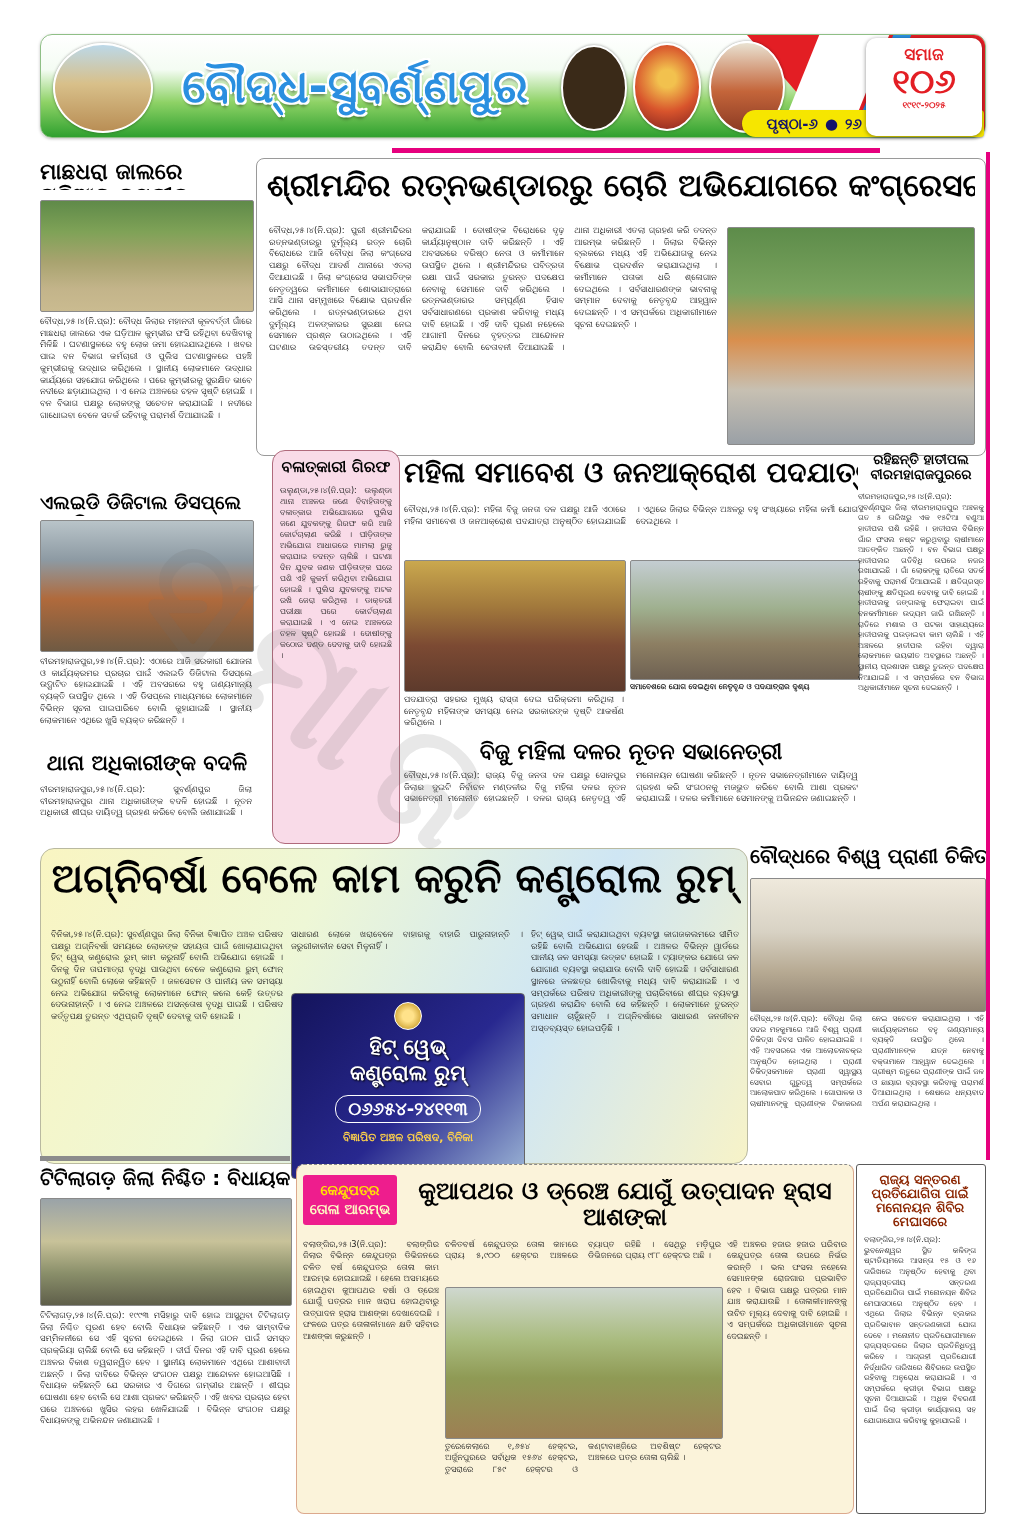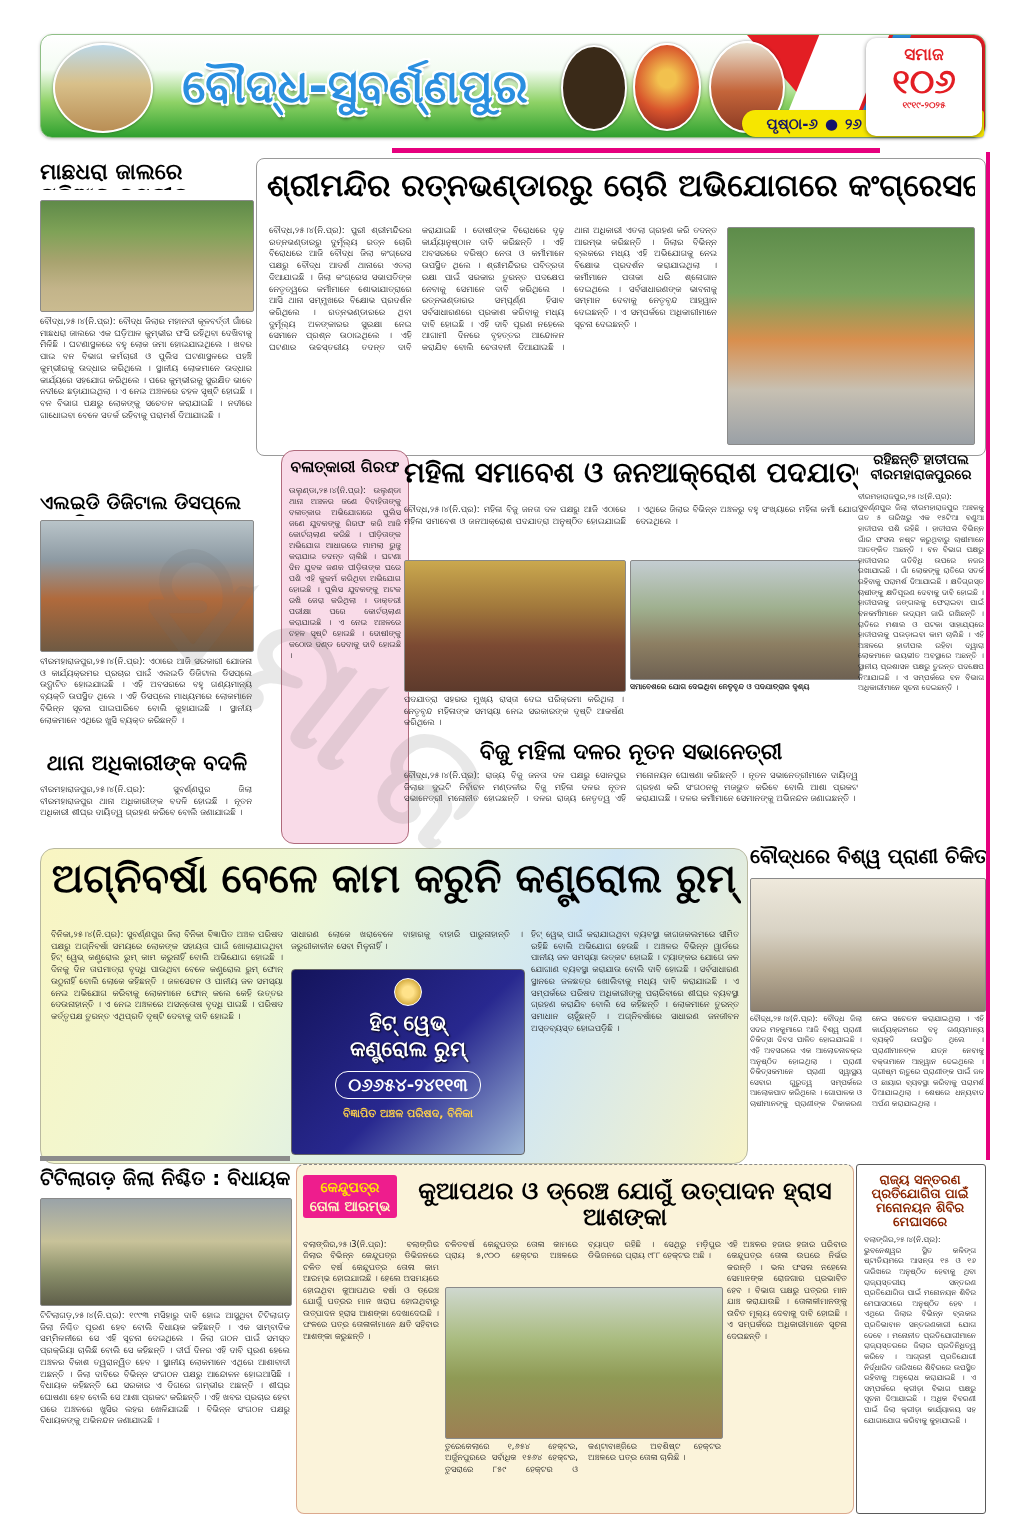--- a/index.html
+++ b/index.html
@@ -29,28 +29,28 @@
   .logo-span{font-size:9px;font-weight:bold;color:#e31e24;}
   .date-strip{left:742px;top:110px;width:242px;height:27px;background:#f6e600;border-radius:14px 4px 4px 14px;
           z-index:5;display:flex;align-items:center;justify-content:center;gap:7px;
           font-size:15px;font-weight:bold;color:#13136b;box-shadow:0 1px 2px rgba(0,0,0,.3);}
   
   .bar-magenta-top{left:392px;top:148px;width:488px;height:5px;background:#e6007e;}
   .bar-magenta-right{left:986px;top:152px;width:4px;height:1008px;background:#e6007e;}
   .bar-gray{left:40px;top:1156px;width:250px;height:5px;background:#8c8c8c;}
   
   .temple-box{left:256px;top:158px;width:728px;height:296px;border:1px solid #9a9a9a;border-radius:8px;background:#fff;}
-  .pink-box{left:272px;top:450px;width:126px;height:392px;background:#f9dbe8;border:1px solid #b06a7c;border-radius:13px;margin-left:9px;}
+  .pink-box{left:272px;top:450px;width:126px;height:392px;background:#f9dbe8;border:1px solid #b06a7c;border-radius:13px;}
   .fire-box{left:40px;top:848px;width:706px;height:314px;border:1px solid #b9b9a0;border-radius:14px;
             background:linear-gradient(115deg,#f9f5c2 0%,#eef7d6 35%,#cfe6f4 68%,#f7f3c8 100%);}
   .kendu-box{left:296px;top:1164px;width:556px;height:348px;background:#fbf3da;border:1px solid #dca98d;
              border-top:1px dashed #8a8a8a;border-radius:8px;}
   .swim-box{left:856px;top:1164px;width:128px;height:348px;background:#fff;border:1.5px solid #5a5a5a;border-radius:3px;}
   .heat-banner{background:linear-gradient(135deg,#14145c 0%,#28288f 55%,#9db6d6 100%);border-radius:4px;
-             text-align:center;color:#fff;border:1px solid #666;}
+             text-align:center;color:#fff;border:1px solid #666;margin-top:24px;}
   .heat-line{font-size:21px;font-weight:bold;text-shadow:1px 1px 2px #000;line-height:1.25;}
   .heat-pill{display:inline-block;border:1.5px solid #fff;border-radius:13px;padding:2px 12px;font-size:18px;
              font-weight:bold;margin-top:8px;}
   .heat-org{color:#ffd24a;font-size:11px;font-weight:bold;margin-top:8px;}
   .heat-emblem{width:26px;height:26px;border-radius:50%;background:radial-gradient(circle,#ffe28a 30%,#b8860b 100%);
              margin:8px auto 4px auto;border:1px solid #fff;}
   .kendu-label{background:#ee1d8d;border-radius:3px;text-align:center;display:flex;flex-direction:column;
              justify-content:center;gap:2px;}
   .kendu-l1{color:#ffe600;font-size:14px;font-weight:bold;}
   .kendu-l2{color:#fef9c3;font-size:14px;font-weight:bold;}
@@ -157,21 +157,21 @@
   <div class="abs hl" style="left:750px;top:846px;width:236px;height:26px;font-size:20px;text-align:center;white-space:nowrap;">ବୌଦ୍ଧରେ ବିଶ୍ୱ ପ୍ରାଣୀ ଚିକିତ୍ସା ଦିବସ</div>
   <div class="abs photo ph-vet" style="left:750px;top:878px;width:234px;height:132px;"></div>
   <div class="abs body-txt tiny cols2" style="left:750px;top:1014px;width:234px;height:146px;">ବୌଦ୍ଧ,୨୫।୪(ନି.ପ୍ର): ବୌଦ୍ଧ ଜିଲା ସଦର ମହକୁମାରେ ଆଜି ବିଶ୍ୱ ପ୍ରାଣୀ ଚିକିତ୍ସା ଦିବସ ପାଳିତ ହୋଇଯାଇଛି । ଏହି ଅବସରରେ ଏକ ଆଲୋଚନାଚକ୍ର ଅନୁଷ୍ଠିତ ହୋଇଥିଲା । ପ୍ରାଣୀ ଚିକିତ୍ସକମାନେ ପ୍ରାଣୀ ସ୍ୱାସ୍ଥ୍ୟ ସେବାର ଗୁରୁତ୍ୱ ସମ୍ପର୍କରେ ଆଲୋକପାତ କରିଥିଲେ । ଗୋପାଳକ ଓ ଚାଷୀମାନଙ୍କୁ ପ୍ରାଣୀଙ୍କ ଟିକାକରଣ ନେଇ ସଚେତନ କରାଯାଇଥିଲା । ଏହି କାର୍ଯ୍ୟକ୍ରମରେ ବହୁ ଗଣ୍ୟମାନ୍ୟ ବ୍ୟକ୍ତି ଉପସ୍ଥିତ ଥିଲେ । ପ୍ରାଣୀମାନଙ୍କ ଯତ୍ନ ନେବାକୁ ବକ୍ତାମାନେ ଆହ୍ୱାନ ଦେଇଥିଲେ । ଗ୍ରୀଷ୍ମ ଋତୁରେ ପ୍ରାଣୀଙ୍କ ପାଇଁ ଜଳ ଓ ଛାୟାର ବ୍ୟବସ୍ଥା କରିବାକୁ ପରାମର୍ଶ ଦିଆଯାଇଥିଲା । ଶେଷରେ ଧନ୍ୟବାଦ ଅର୍ପଣ କରାଯାଇଥିଲା ।</div>
 
   <div class="abs bar-gray"></div>
   <div class="abs hl" style="left:40px;top:1168px;width:252px;height:26px;font-size:20px;">ଟିଟିଲାଗଡ଼ ଜିଲା ନିଶ୍ଚିତ : ବିଧାୟକ</div>
   <div class="abs photo ph-titl" style="left:40px;top:1198px;width:250px;height:106px;"></div>
   <div class="abs body-txt" style="left:40px;top:1310px;width:250px;height:202px;">ଟିଟିଲାଗଡ଼,୨୫।୪(ନି.ପ୍ର): ୧୯୯୩ ମସିହାରୁ ଦାବି ହୋଇ ଆସୁଥିବା ଟିଟିଲାଗଡ଼ ଜିଲା ନିଶ୍ଚିତ ପୂରଣ ହେବ ବୋଲି ବିଧାୟକ କହିଛନ୍ତି । ଏକ ସାମ୍ବାଦିକ ସମ୍ମିଳନୀରେ ସେ ଏହି ସୂଚନା ଦେଇଥିଲେ । ଜିଲା ଗଠନ ପାଇଁ ସମସ୍ତ ପ୍ରକ୍ରିୟା ଚାଲିଛି ବୋଲି ସେ କହିଛନ୍ତି । ଦୀର୍ଘ ଦିନର ଏହି ଦାବି ପୂରଣ ହେଲେ ଅଞ୍ଚଳର ବିକାଶ ତ୍ୱରାନ୍ୱିତ ହେବ । ସ୍ଥାନୀୟ ଲୋକମାନେ ଏଥିରେ ଆଶାବାଦୀ ଅଛନ୍ତି । ଜିଲା ଦାବିରେ ବିଭିନ୍ନ ସଂଗଠନ ପକ୍ଷରୁ ଆନ୍ଦୋଳନ ହୋଇଆସିଛି । ବିଧାୟକ କହିଛନ୍ତି ଯେ ସରକାର ଏ ଦିଗରେ ଗମ୍ଭୀର ଅଛନ୍ତି । ଶୀଘ୍ର ଘୋଷଣା ହେବ ବୋଲି ସେ ଆଶା ପ୍ରକଟ କରିଛନ୍ତି । ଏହି ଖବର ପ୍ରଚାର ହେବା ପରେ ଅଞ୍ଚଳରେ ଖୁସିର ଲହର ଖେଳିଯାଇଛି । ବିଭିନ୍ନ ସଂଗଠନ ପକ୍ଷରୁ ବିଧାୟକଙ୍କୁ ଅଭିନନ୍ଦନ ଜଣାଯାଇଛି ।</div>
 
   <div class="abs kendu-box">
-    <div class="abs kendu-label" style="left:6px;top:10px;width:94px;height:43px;">
+    <div class="abs kendu-label" style="left:6px;top:10px;width:94px;height:50px;">
       <div class="kendu-l1">କେନ୍ଦୁପତ୍ର</div>
       <div class="kendu-l2">ତୋଳା ଆରମ୍ଭ</div>
     </div>
     <div class="abs hl" style="left:106px;top:14px;width:444px;height:50px;font-size:24px;text-align:center;">କୁଆପଥର ଓ ଡ୍ରେଞ୍ଚ ଯୋଗୁଁ ଉତ୍ପାଦନ ହ୍ରାସ ଆଶଙ୍କା</div>
     <div class="abs body-txt" style="left:6px;top:74px;width:136px;height:264px;font-size:8.3px;">ବଲାଙ୍ଗିର,୨୫।3(ନି.ପ୍ର): ବଲାଙ୍ଗିର ଜିଲାର ବିଭିନ୍ନ କେନ୍ଦୁପତ୍ର ଡିଭିଜନରେ ଚଳିତ ବର୍ଷ କେନ୍ଦୁପତ୍ର ତୋଳା କାମ ଆରମ୍ଭ ହୋଇଯାଇଛି । ହେଲେ ଅସମୟରେ ହୋଇଥିବା କୁଆପଥର ବର୍ଷା ଓ ଡ୍ରେଞ୍ଚ ଯୋଗୁଁ ପତ୍ରର ମାନ ଖରାପ ହୋଇଥିବାରୁ ଉତ୍ପାଦନ ହ୍ରାସ ଆଶଙ୍କା ଦେଖାଦେଇଛି । ଫଳରେ ପତ୍ର ତୋଳାଳୀମାନେ କ୍ଷତି ସହିବାର ଆଶଙ୍କା କରୁଛନ୍ତି ।</div>
     <div class="abs body-txt cols2" style="left:148px;top:74px;width:276px;height:46px;font-size:8.3px;">ଚଳିତବର୍ଷ କେନ୍ଦୁପତ୍ର ତୋଳା କାମରେ ପ୍ରାୟ ୫,୯୦୦ ହେକ୍ଟର ଅଞ୍ଚଳରେ ବ୍ୟାପ୍ତ ରହିଛି । ସେଥିରୁ ମଡ଼ିପୁର ଡିଭିଜନରେ ପ୍ରାୟ ୯୮୮ ହେକ୍ଟର ଅଛି ।</div>
     <div class="abs photo ph-kendu" style="left:148px;top:122px;width:276px;height:150px;"></div>
     <div class="abs body-txt cols2" style="left:148px;top:276px;width:276px;height:62px;font-size:8.3px;">ତୁରେକେଲାରେ ୧,୬୫୪ ହେକ୍ଟର, ଅର୍ଜୁନପୁରରେ ସର୍ବାଧିକ ୧୫୬୪ ହେକ୍ଟର, ତୁସରାରେ ୮୫୯ ହେକ୍ଟର ଓ କଣ୍ଟାବାଞ୍ଜିରେ ଅବଶିଷ୍ଟ ହେକ୍ଟର ଅଞ୍ଚଳରେ ପତ୍ର ତୋଳା ଚାଲିଛି ।</div>
     <div class="abs body-txt" style="left:430px;top:74px;width:120px;height:264px;font-size:8.3px;">ଏହି ଅଞ୍ଚଳର ହଜାର ହଜାର ପରିବାର କେନ୍ଦୁପତ୍ର ତୋଳା ଉପରେ ନିର୍ଭର କରନ୍ତି । ଭଲ ଫସଲ ନହେଲେ ସେମାନଙ୍କ ରୋଜଗାର ପ୍ରଭାବିତ ହେବ । ବିଭାଗ ପକ୍ଷରୁ ପତ୍ରର ମାନ ଯାଞ୍ଚ କରାଯାଉଛି । ତୋଳାଳୀମାନଙ୍କୁ ଉଚିତ ମୂଲ୍ୟ ଦେବାକୁ ଦାବି ହୋଇଛି । ଏ ସମ୍ପର୍କରେ ଅଧିକାରୀମାନେ ସୂଚନା ଦେଇଛନ୍ତି ।</div>
   </div>

